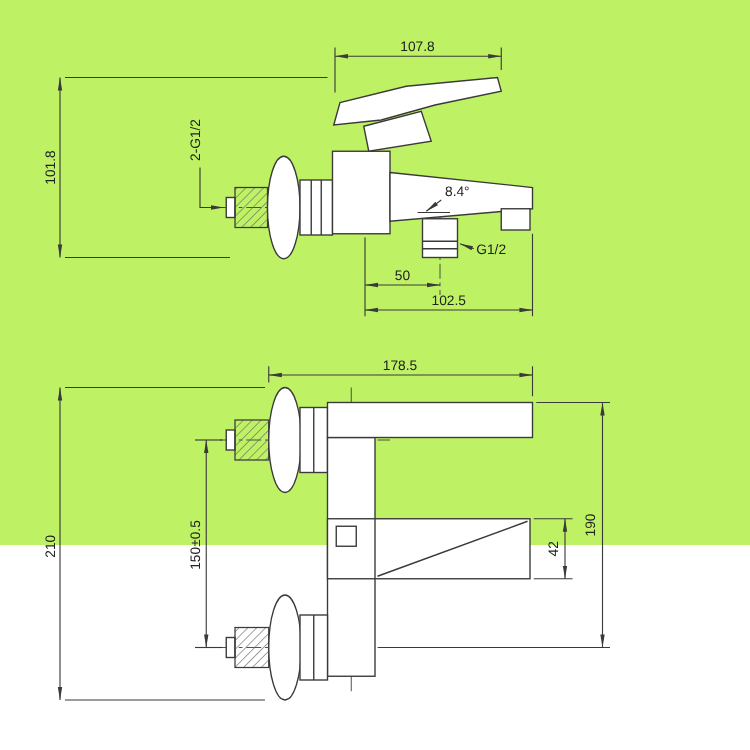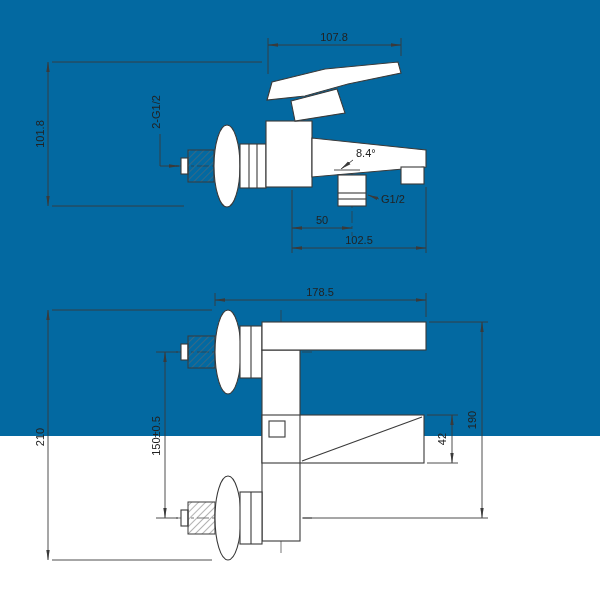--- a/index.html
+++ b/index.html
@@ -1,16 +1,16 @@
 <!DOCTYPE html>
 <html><head>
 <meta charset="utf-8">
 <style>
   html,body{margin:0;padding:0;width:600px;height:600px;background:#ffffff;overflow:hidden}
-  .canvas{width:600px;height:436px;background:#0369a1}
+  .canvas{width:600px;height:436px;background:#bef264}
   text{font-family:"Liberation Sans","DejaVu Sans",sans-serif;font-size:11px;fill:#222222}
   .dim{stroke:#3a3a3a;stroke-width:0.9;fill:none}
   .cl{stroke:#3a3a3a;stroke-width:0.7;stroke-dasharray:12 3 3 3;fill:none}
   .obj{fill:#ffffff;stroke:#3a3a3a;stroke-width:1.1;stroke-linejoin:miter}
   .obj2{stroke:#3a3a3a;stroke-width:1.1;fill:none}
   .hatchrect{fill:url(#hatch);stroke:#3a3a3a;stroke-width:1}
 </style>
 </head>
 <body>
 

